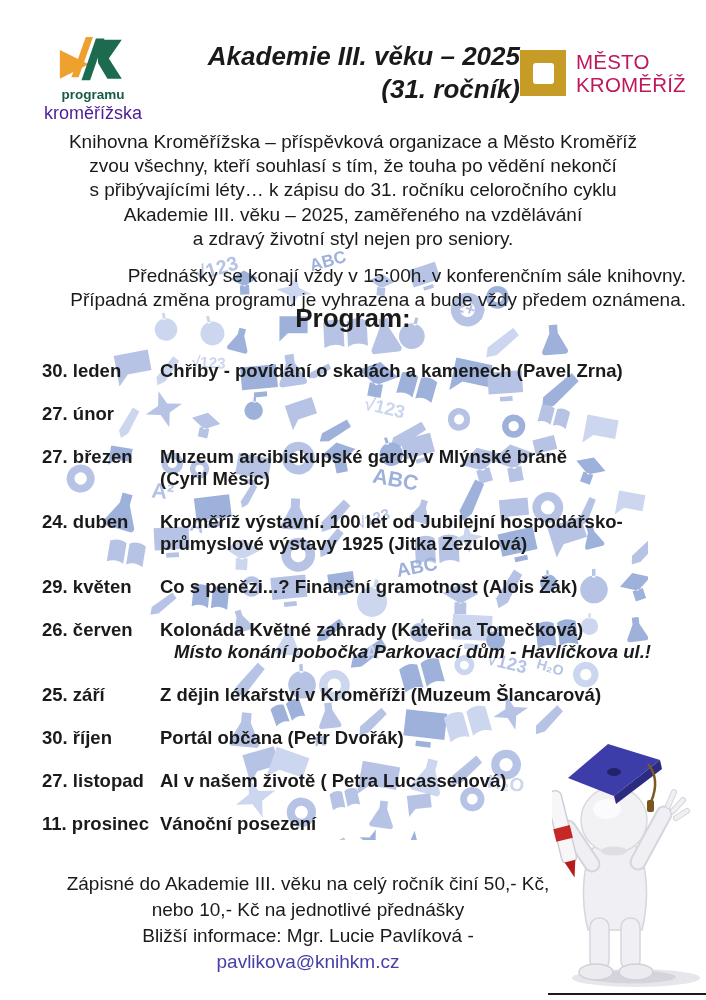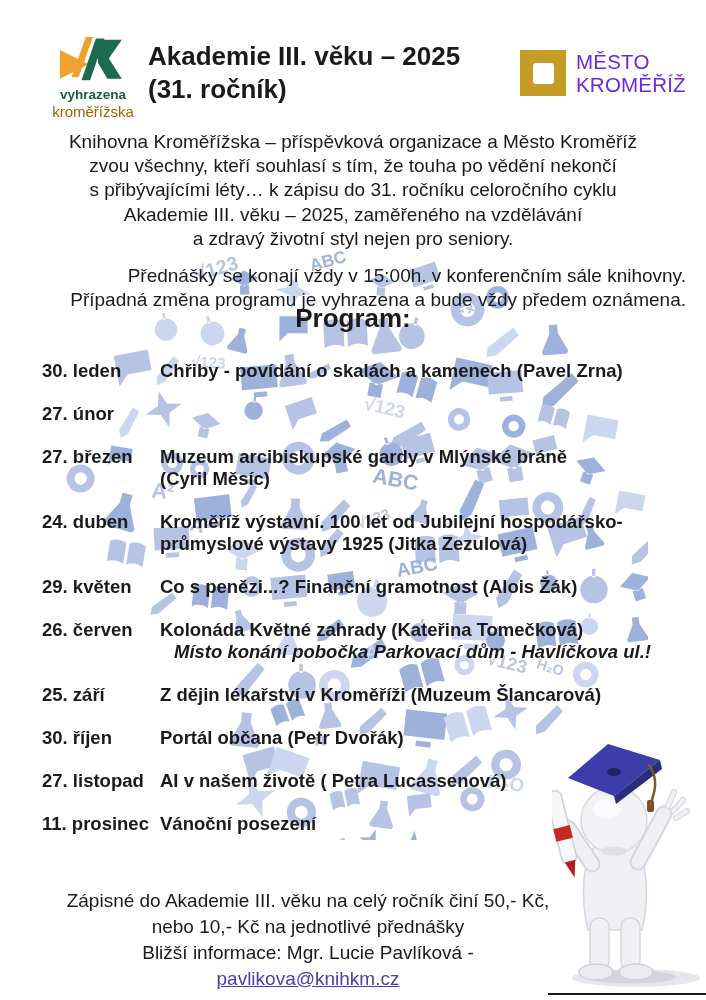--- a/index.html
+++ b/index.html
@@ -8,45 +8,45 @@
     background:#ffffff; overflow:hidden;
     font-family:"Liberation Sans", sans-serif; color:#1a1a1a;
   }
   
   .watermark { position:absolute; left:58px; top:228px; width:590px; height:612px; z-index:0; }
   
   .header { position:absolute; top:30px; left:38px; right:14px; display:flex; z-index:2; }
   .lib-logo { width:110px; flex:none; text-align:center; }
   .lib-logo svg { display:block; margin:4px auto 2px; }
   .lib-name { font-weight:bold; font-size:13.5px; line-height:1.1; color:#175c43; }
-  .lib-sub  { font-size:15px; line-height:1.15; color:#a16207; }
-  .title { flex:1; text-align:left; font-size:26px; font-weight:bold; line-height:1.28; padding-top:10px; }
+  .lib-sub  { font-size:18px; line-height:1.15; color:#4c1d95; }
+  .title { flex:1; text-align:right; font-size:26px; font-weight:bold; line-height:1.28; padding-top:10px;font-style:italic; }
   .city-logo { width:172px; flex:none; display:flex; gap:10px; padding-top:20px; align-items:flex-start; }
   .city-square { width:46px; height:46px; background:#c79c26; flex:none; display:flex; align-items:center; justify-content:center; }
   .city-inner { width:21px; height:21px; background:#ffffff; border-radius:3px; }
-  .city-text { color:#6d28d9; font-size:20.5px; line-height:1.12; padding-top:1px; letter-spacing:0.2px; }
+  .city-text { color:#be185d; font-size:20.5px; line-height:1.12; padding-top:1px; letter-spacing:0.2px; }
   
   .p1, .p2 { position:absolute; left:20px; right:20px; text-align:center; z-index:2;
              font-size:19px; line-height:24.2px; white-space:pre-line; }
   .p1 { top:130px; }
   .p2 { top:264px;text-align:right; }
   
   .prog-heading { position:absolute; top:303px; left:0; width:100%; text-align:center;
                   font-size:26px; font-weight:bold; z-index:2; }
   .prog-list { position:absolute; top:360px; left:42px; right:8px; z-index:2; }
   .prog-row { display:flex; margin-bottom:21px; font-weight:bold; font-size:18.5px; line-height:22px; }
   .prog-date { width:118px; flex:none; }
   .prog-titles { flex:1; }
   .prog-title { white-space:pre-line; }
   .prog-note { font-style:italic; padding-left:14px; }
   
   .footer { position:absolute; top:871px; left:16px; width:584px; text-align:center; z-index:2;
-            font-size:19px; line-height:26px;margin-top:17px; }
+            font-size:19px; line-height:26px; }
   .footer-info { white-space:pre-line; }
-  .email { color:#4840a8; text-decoration:underline; cursor:pointer; }
+  .email { color:#4840a8; cursor:pointer; }
   
   .figure { position:absolute; left:552px; top:732px; width:154px; height:258px; z-index:1; }
   .ground-line { position:absolute; left:548px; top:993px; width:158px; height:2px; background:#1a1a1a; z-index:1; }
 </style>
 </head>
 <body>
 
 <div class="page">
 
   <svg class="watermark" viewBox="0 0 590 612" aria-hidden="true">
@@ -191,21 +191,21 @@
   </svg>
 
   <div class="header">
     <div class="lib-logo">
       <svg width="72" height="52" viewBox="0 0 100 72">
         <polygon points="4,22 44,42 4,62" fill="#efa12f"></polygon>
         <polygon points="20,60 40,4 50,4 30,60" fill="#efa12f"></polygon>
         <polygon points="34,64 54,6 66,6 46,64" fill="#1d6b4f"></polygon>
         <polygon points="56,8 90,8 72,34 90,62 70,62 57,40" fill="#1d6b4f"></polygon>
       </svg>
-      <div class="lib-name">vyhrazena</div>
+      <div class="lib-name">programu</div>
       <div class="lib-sub">kroměřížska</div>
     </div>
 
     <div class="title">
       <div>Akademie III. věku – 2025</div>
       <div>(31. ročník)</div>
     </div>
 
     <div class="city-logo">
       <div class="city-square">

